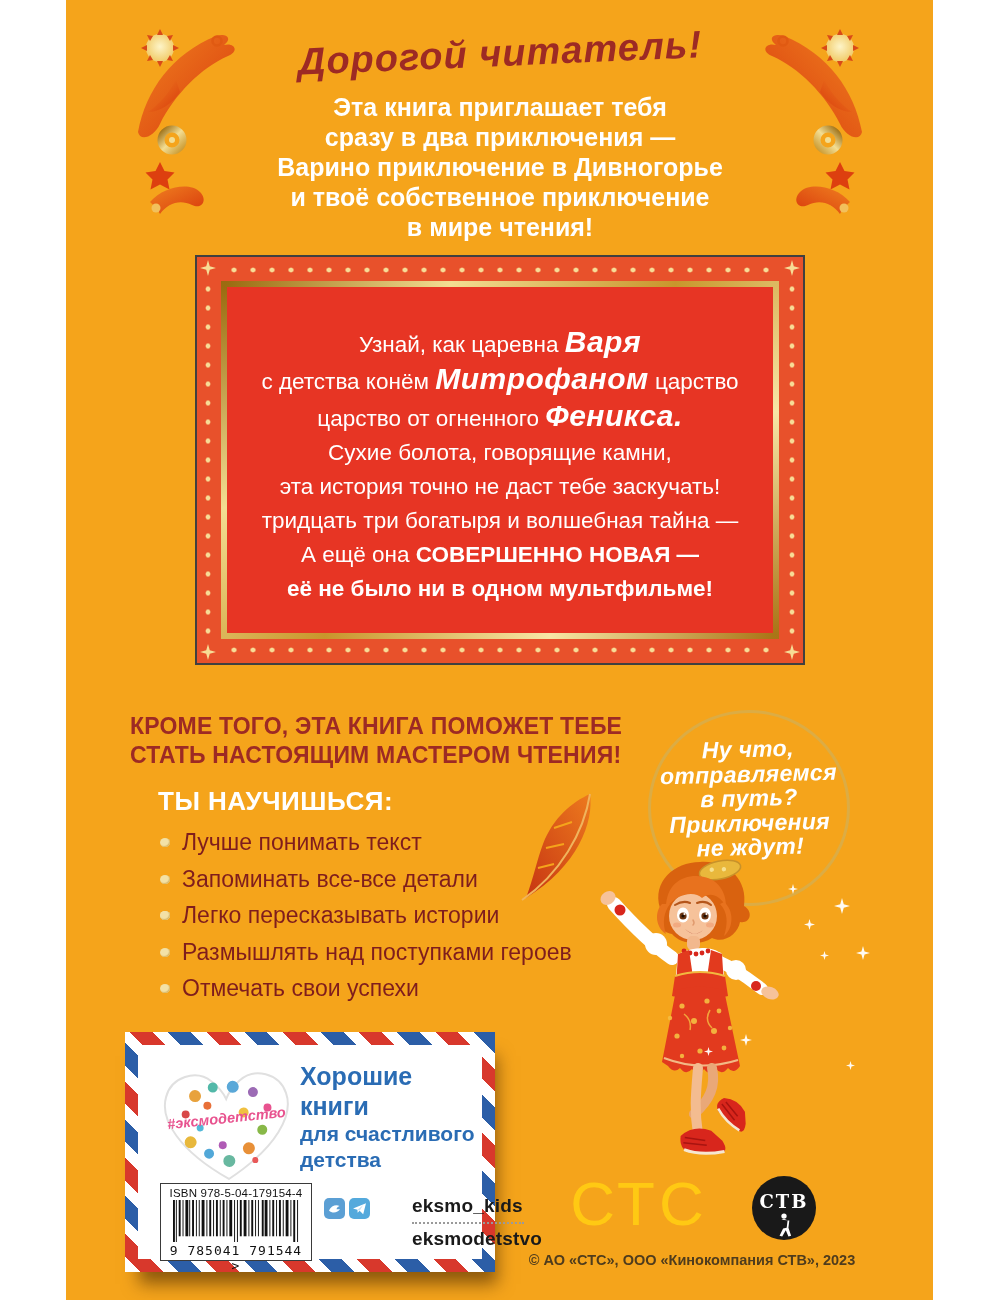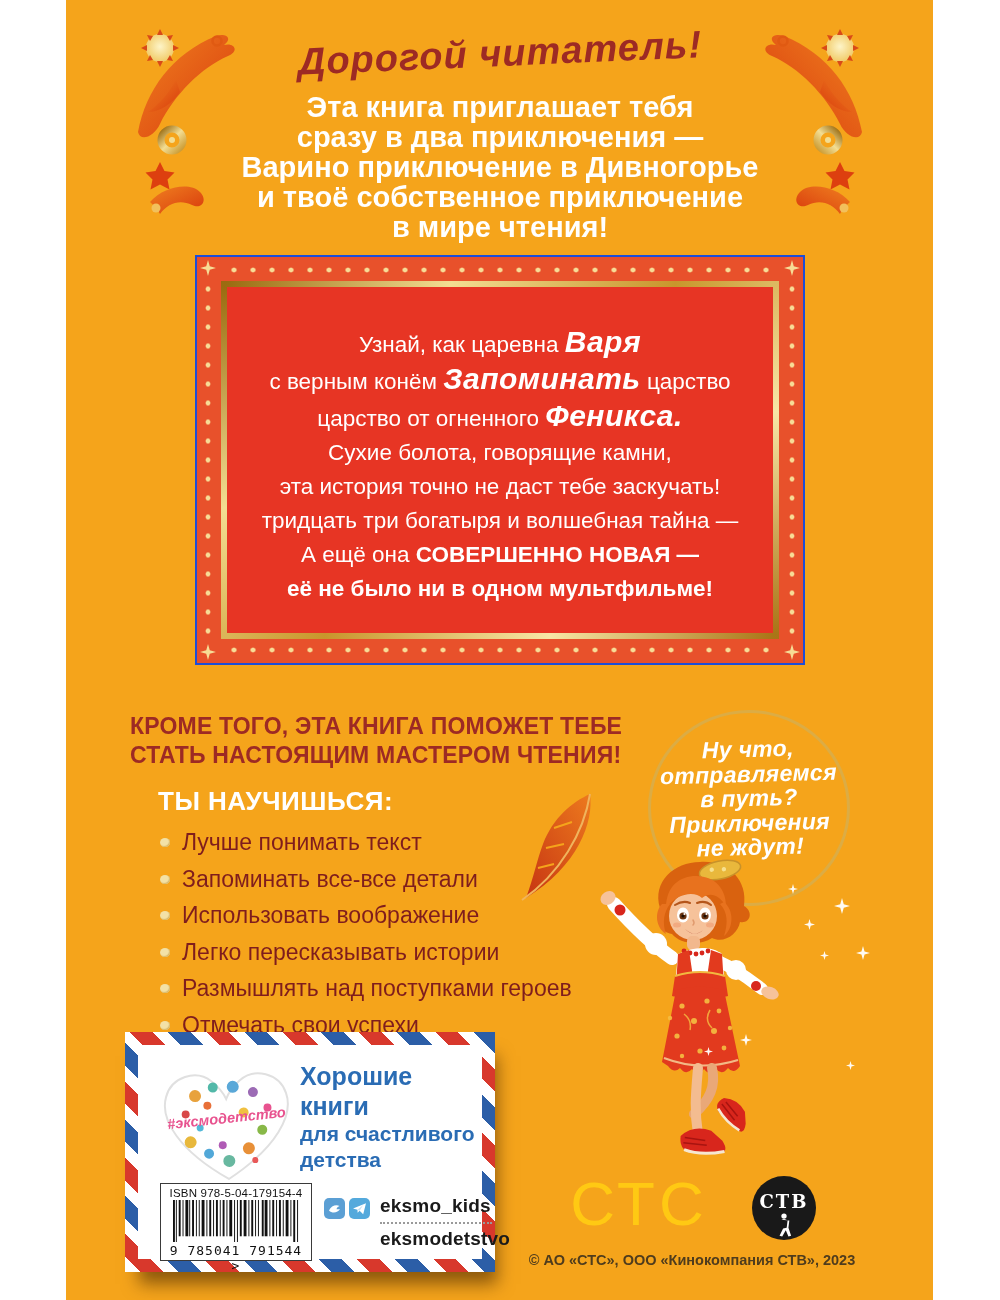--- a/index.html
+++ b/index.html
@@ -14,25 +14,25 @@
   
   .orn{position:absolute;top:20px;width:116px;height:206px;}
   .orn.left{left:120px;}
   .orn.right{left:764px;transform:scaleX(-1);}
 
   
   .greeting{position:absolute;left:240px;top:32px;width:520px;text-align:center;
     font-size:38px;font-weight:bold;font-style:italic;color:var(--heading_red);
     transform:rotate(-2.5deg);letter-spacing:1px;}
   .intro{position:absolute;left:168px;top:92px;width:664px;text-align:center;}
-  .intro-line{font-size:29px;line-height:30px;font-weight:bold;color:#fff;}
+  .intro-line{font-size:25px;line-height:30px;font-weight:bold;color:#fff;}
 
   
   .story-box{position:absolute;left:195px;top:255px;width:610px;height:410px;
-    background:var(--box_band);border:2px solid #1d4ed8;box-sizing:border-box;}
+    background:var(--box_band);border:2px solid #404040;box-sizing:border-box;}
   .dots{position:absolute;background-image:radial-gradient(circle,#F7DC96 2.1px,rgba(0,0,0,0) 2.8px);}
   .dots.top{left:26px;right:26px;top:5px;height:16px;background-size:19px 16px;background-position:center;}
   .dots.bottom{left:26px;right:26px;bottom:5px;height:16px;background-size:19px 16px;background-position:center;}
   .dots.lft{top:26px;bottom:26px;left:3px;width:16px;background-size:16px 19px;background-position:center;}
   .dots.rgt{top:26px;bottom:26px;right:3px;width:16px;background-size:16px 19px;background-position:center;}
   .corner-star{position:absolute;width:16px;height:16px;}
   .corner-star svg{display:block;}
   .cs-tl{left:3px;top:3px;} .cs-tr{right:3px;top:3px;} .cs-bl{left:3px;bottom:3px;} .cs-br{right:3px;bottom:3px;}
   .story-inner{position:absolute;left:24px;top:24px;right:24px;bottom:24px;
     border:6px solid;border-image:linear-gradient(135deg,#9A6B10,#F3DD92,#C8962C,#F7E7A6,#A97416) 1;
@@ -74,21 +74,21 @@
   .slogan-line.small{font-size:21px;line-height:26px;}
   .barcode-box{position:absolute;left:22px;top:138px;width:152px;height:78px;background:#fff;
     border:1.5px solid #3a3a3a;box-sizing:border-box;text-align:center;}
   .isbn{font-size:11.5px;color:#111;margin-top:3px;letter-spacing:.2px;}
   .bars{margin-top:1px;}
   .digits{font-family:"DejaVu Sans Mono","Liberation Mono",monospace;font-size:13px;color:#111;
     letter-spacing:1px;margin-top:-3px;}
   .social{position:absolute;left:186px;top:150px;width:178px;}
   .icon{position:absolute;width:21px;height:21px;}
   .icon.vk{left:0;top:3px;} .icon.tg{left:25px;top:3px;}
-  .handles{margin-left:56px;}
+  .handles{margin-left:88px;}
   .handle{font-size:19px;font-weight:bold;color:#1a1a1a;letter-spacing:.2px;}
   .handle-div{border-top:2px dotted #9a9a9a;margin:5px 0 4px 0;width:112px;}
 
   
   .ctc-logo{position:absolute;left:548px;top:1168px;width:182px;text-align:center;
     font-size:62px;font-weight:normal;color:var(--ctc_yellow);letter-spacing:4px;}
   .ctb-logo{position:absolute;left:752px;top:1176px;width:64px;height:64px;border-radius:50%;background:#191919;}
   .ctb-label{position:absolute;left:0;right:0;top:15px;text-align:center;color:#fff;
     font-family:"DejaVu Serif","Liberation Serif",serif;font-size:18px;letter-spacing:2px;font-weight:bold;}
   .ctb-figure{position:absolute;left:24px;top:36px;}
@@ -202,40 +202,40 @@
         </svg>
       </span>
     <span class="corner-star cs-br">
         <svg viewBox="0 0 20 20" width="16" height="16">
           <use href="#star4" fill="#F7DC96"></use>
         </svg>
       </span>
     <div class="story-inner">
       <div class="story-text">
           <div class="rb-line"><span class="">Узнай, как царевна </span><span class="rb-sc">Варя</span></div>
-          <div class="rb-line"><span class="">с верным конём </span><span class="rb-sc">Запоминать</span><span class=""> царство</span></div>
+          <div class="rb-line"><span class="">с детства конём </span><span class="rb-sc">Митрофаном</span><span class=""> царство</span></div>
           <div class="rb-line"><span class="">царство от огненного </span><span class="rb-sc">Феникса.</span></div>
           <div class="rb-line"><span class="">Сухие болота, говорящие камни,</span></div>
           <div class="rb-line"><span class="">эта история точно не даст тебе заскучать!</span></div>
           <div class="rb-line"><span class="">тридцать три богатыря и волшебная тайна —</span></div>
           <div class="rb-line"><span class="">А ещё она </span><span class="rb-b">СОВЕРШЕННО НОВАЯ —</span></div>
           <div class="rb-line"><span class="rb-b">её не было ни в одном мультфильме!</span></div>
         </div>
     </div>
   </div>
 
   <div class="promo">
       <div class="promo-line">КРОМЕ ТОГО, ЭТА КНИГА ПОМОЖЕТ ТЕБЕ</div>
       <div class="promo-line">СТАТЬ НАСТОЯЩИМ МАСТЕРОМ ЧТЕНИЯ!</div>
     </div>
   <div class="learn-title">ТЫ НАУЧИШЬСЯ:</div>
   <div class="learn-list">
       <div class="bullet-item"><span class="bullet-dot"></span><span>Лучше понимать текст</span></div>
       <div class="bullet-item"><span class="bullet-dot"></span><span>Запоминать все-все детали</span></div>
-      <div class="bullet-item"><span class="bullet-dot"></span><span>Использовать воображение</span></div>
+      <div class="bullet-item"><span class="bullet-dot"></span></div>
       <div class="bullet-item"><span class="bullet-dot"></span><span>Легко пересказывать истории</span></div>
       <div class="bullet-item"><span class="bullet-dot"></span><span>Размышлять над поступками героев</span></div>
       <div class="bullet-item"><span class="bullet-dot"></span><span>Отмечать свои успехи</span></div>
     </div>
 
   <div class="feather">
     <svg viewBox="0 0 92 122" width="92" height="122">
       <path fill="url(#gradFeather)" d="M78,6 C82,34 66,78 14,110 C22,88 25,72 31,56 C41,30 60,14 78,6 Z"></path>
       <path d="M78,6 C72,44 48,86 10,112" fill="none" stroke="#F0B45C" stroke-width="2"></path>
       <path d="M60,34 L42,40 M52,56 L34,60 M42,76 L26,80" stroke="#F5A41B" stroke-width="2" fill="none"></path>

